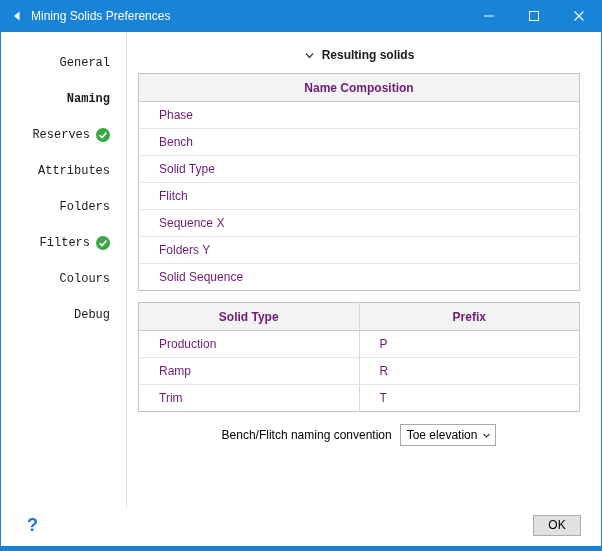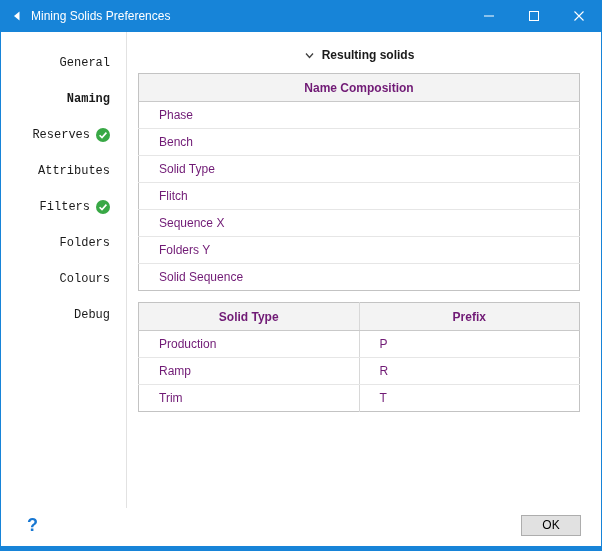--- a/index.html
+++ b/index.html
@@ -65,21 +65,21 @@
   .dropdown .dd-text{flex:1;}
   .dropdown .dd-chev{width:18px;display:flex;align-items:center;justify-content:center;}
 
   
   .footer{
     flex:0 0 38px;height:38px;display:flex;align-items:center;
     justify-content:space-between;padding:0 20px 4px 26px;
   }
   .help{font-size:18px;font-weight:bold;color:#1777d2;cursor:default;}
   .ok-btn{
-    width:60px;height:21px;background:#e1e1e1;border:1px solid #adadad;
+    width:48px;height:21px;background:#e1e1e1;border:1px solid #adadad;
     font-size:12px;font-family:"Liberation Sans", sans-serif;
     display:flex;align-items:center;justify-content:center;cursor:default;
   }
 </style>
 </head>
 <body>
 
 <div class="window">
 
   <div class="titlebar">
@@ -121,32 +121,32 @@
           <svg width="14" height="14" viewBox="0 0 14 14">
               <circle cx="7" cy="7" r="7" fill="#38a845"></circle>
               <path d="M3.6 7.2 L6 9.6 L10.4 4.6" stroke="#ffffff" stroke-width="1.6" fill="none"></path>
             </svg>
         </span>
       </div>
       <div class="side-item">
         <span>Attributes</span>
       </div>
       <div class="side-item">
+        <span>Folders</span>
+      </div>
+      <div class="side-item">
         <span>Filters</span>
         <span class="check-badge">
           <svg width="14" height="14" viewBox="0 0 14 14">
               <circle cx="7" cy="7" r="7" fill="#38a845"></circle>
               <path d="M3.6 7.2 L6 9.6 L10.4 4.6" stroke="#ffffff" stroke-width="1.6" fill="none"></path>
             </svg>
         </span>
       </div>
       <div class="side-item">
-        <span>Folders</span>
-      </div>
-      <div class="side-item">
         <span>Colours</span>
       </div>
       <div class="side-item">
         <span>Debug</span>
       </div>
     </div>
 
     <div class="main">
 
       <div class="section-head">
@@ -205,20 +205,31 @@
             <td>Ramp</td>
             <td class="col-div">R</td>
           </tr>
           <tr>
             <td>Trim</td>
             <td class="col-div">T</td>
           </tr>
         </tbody>
       </table>
 
+      <div class="conv-row">
+        <span class="conv-label">Bench/Flitch naming convention</span>
+        <div class="dropdown">
+          <span class="dd-text">Toe elevation</span>
+          <span class="dd-chev">
+            <svg width="9" height="9" viewBox="0 0 9 9">
+                <path d="M1.5 3 L4.5 6 L7.5 3" stroke="#444444" stroke-width="1.2" fill="none"></path>
+              </svg>
+          </span>
+        </div>
+      </div>
 
     </div>
   </div>
 
   <div class="footer">
     <span class="help">?</span>
     <div class="ok-btn">OK</div>
   </div>
 
 </div>

